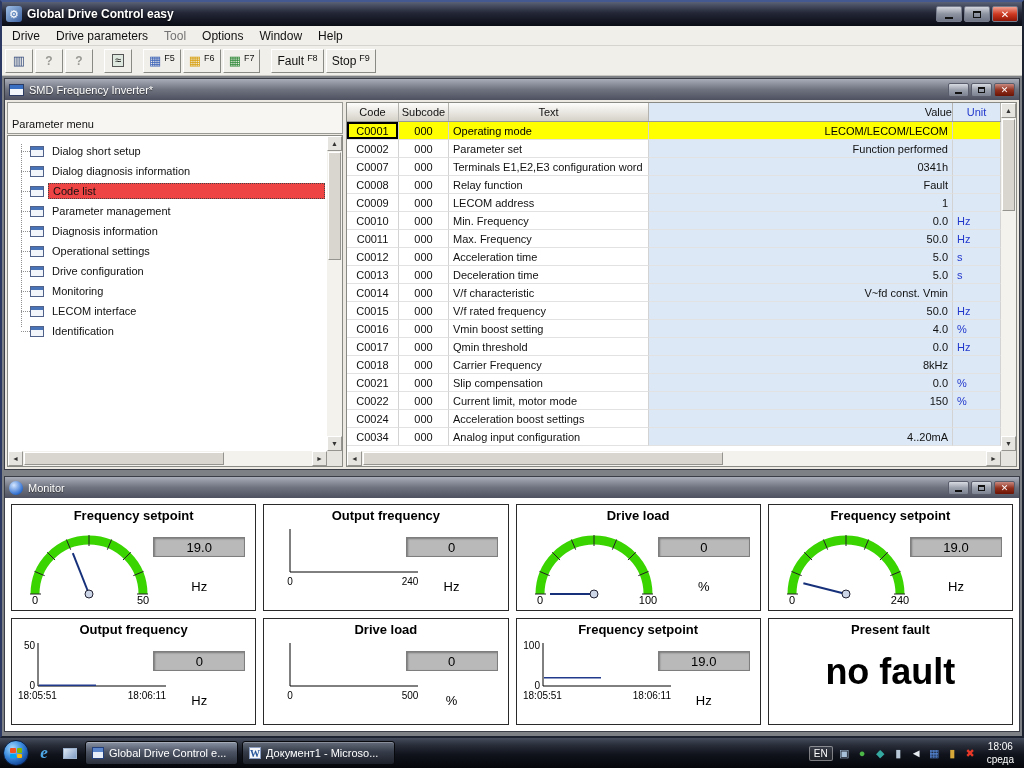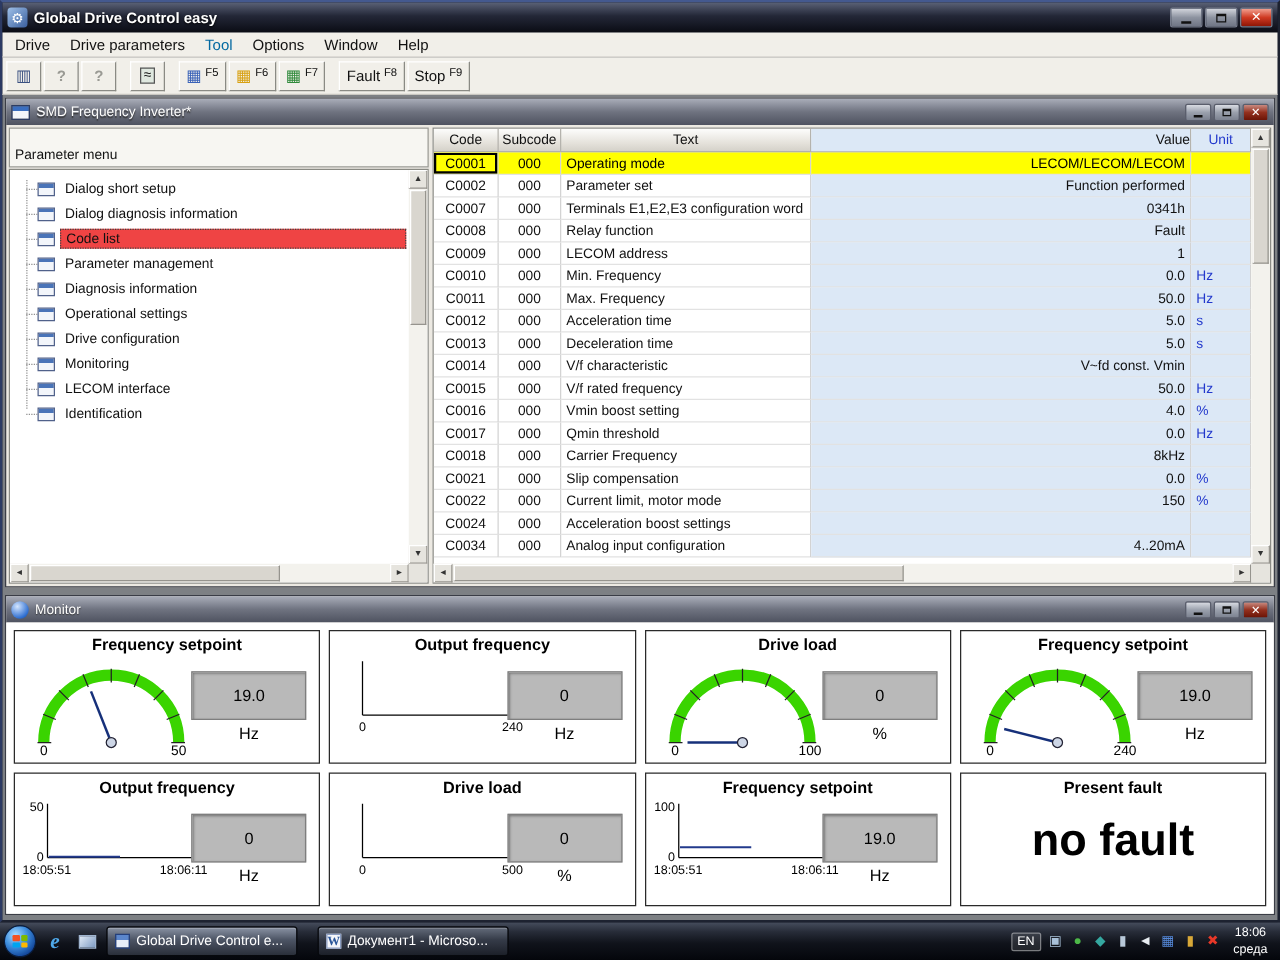--- a/index.html
+++ b/index.html
@@ -20,21 +20,21 @@
   .win-btns{display:flex;gap:2px}
   .wb{width:26px;height:16px;border:1px solid #767c8c;border-radius:2px;display:flex;align-items:center;justify-content:center;
     background:linear-gradient(180deg,#d2d5dc,#8d93a0 50%,#6f7585);font-size:9px;color:#111;cursor:default}
   .wb .bar{width:8px;height:2px;background:#111;margin-top:7px}
   .wb .box{width:8px;height:7px;border:1px solid #111;border-top-width:2px}
   .wb.close{background:linear-gradient(180deg,#f2a191,#cf3a22 50%,#8e1505);color:#fff;font-size:10px}
 
   .menubar{height:20px;background:#f1efe9;border-bottom:1px solid #d6d4ce;display:flex;align-items:center;
     font-size:12px;color:#111;flex:0 0 auto;padding-left:2px}
   .menu-item{padding:2px 8px}
-  .menu-item.disabled{color:#0369a1}
+  .menu-item.disabled{color:#737373}
 
   .toolbar{height:30px;background:#f1efe9;border-bottom:1px solid #c9c7c1;display:flex;align-items:center;
     padding:2px 3px;gap:2px;flex:0 0 auto}
   .tbtn{height:24px;min-width:28px;background:#f1efe9;border:1px solid;border-color:#fff #8a8a84 #8a8a84 #fff;
     display:flex;align-items:center;justify-content:center;padding:1px 5px;gap:3px;font-size:12px;color:#111;font-family:inherit}
   .tbtn.disabled{color:#a0a09a}
   .tsep{width:7px;height:24px}
   .ticon{font-size:13px;line-height:1}
   .parameter-grid-icon{color:#3a5080}
   .dialog-help-icon,.wizard-help-icon{color:#9a9a94;font-weight:bold;font-size:12px}
@@ -105,21 +105,21 @@
   .t-row.selected .td{background:#ffff00;color:#000}
   .t-row.selected .c-code{box-shadow:inset 0 0 0 2px #000}
 
   
   .monitor-body{flex:1;background:#fff;padding:6px;display:grid;grid-template-columns:repeat(4,1fr);
     grid-template-rows:1fr 1fr;gap:7px;min-height:0}
   .tile{border:1px solid #2a2a2a;position:relative;background:#fff;overflow:hidden}
   .tile-title{text-align:center;font-weight:bold;font-size:13px;margin-top:3px;color:#000}
   .gauge-svg{position:absolute;left:2px;top:17px}
   .chart-svg{position:absolute;left:4px;top:19px}
-  .vbox{position:absolute;right:10px;top:32px;width:92px;height:39px;background:#b9b9b9;border:1px solid #7e7e7e;
+  .vbox{position:absolute;right:10px;top:32px;width:92px;height:20px;background:#b9b9b9;border:1px solid #7e7e7e;
     box-shadow:inset 1px 1px 2px rgba(0,0,0,.35);display:flex;align-items:center;justify-content:center;font-size:13px;color:#000}
   .vunit{position:absolute;right:10px;top:74px;width:92px;text-align:center;font-size:13px;color:#000}
   .fault-text{text-align:center;font-size:36px;font-weight:bold;margin-top:14px;color:#000}
 
   
   .taskbar{position:absolute;left:0;bottom:0;width:1024px;height:30px;
     background:linear-gradient(180deg,#454c5c 0%,#272c38 25%,#10131b 55%,#04060b 100%);
     display:flex;align-items:center;gap:4px;padding:0 3px}
   .orb{width:26px;height:26px;border-radius:50%;border:1px solid #0a1d3d;flex:0 0 auto;
     background:radial-gradient(circle at 35% 30%,#a8dcff,#3f8fe0 40%,#14499c 75%,#0a2a66);
@@ -593,21 +593,21 @@
           <i></i>
           <i></i>
         </span>
     </div>
     <div class="ql">
         <span class="ie-icon">e</span>
       </div>
     <div class="ql">
         <span class="desktop-icon"></span>
       </div>
-    <div style="display:flex;gap:16px">
+    <div style="display:flex;gap:4px">
         <div class="taskbtn active">
           <span class="ti gdc-task-icon"></span>
           <span class="lbl">Global Drive Control e...</span>
         </div>
         <div class="taskbtn">
           <span class="ti word-task-icon">W</span>
           <span class="lbl">Документ1 - Microso...</span>
         </div>
       </div>
     <div class="tray">

